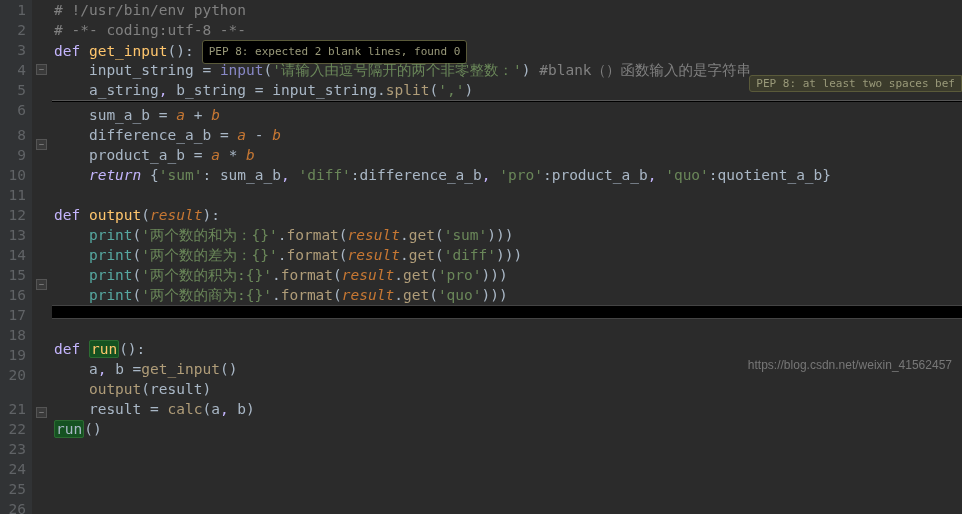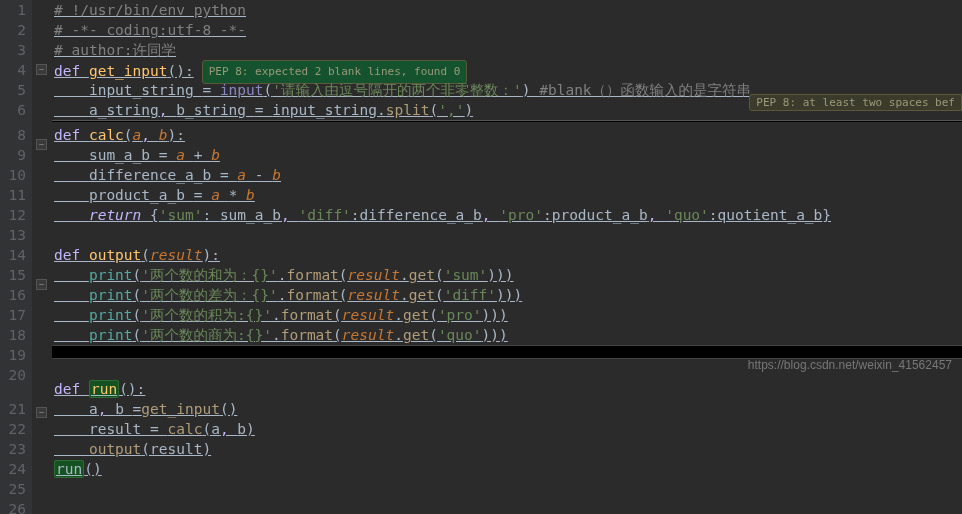--- a/index.html
+++ b/index.html
@@ -77,51 +77,50 @@
   .bi { color: #8888c6; margin-top: 19px; }         
   .param { color: #a9b7c6; font-style: italic; }
   .op { color: #a9b7c6; }
   .str { color: #6a8759; }
   .cmt { color: #808080; }
   .call { color: #b09d79; }
   .hl { background: #155221; border: 1px solid #2d6b32; border-radius: 2px; padding: 0 1px; }
   .hint {
     display: inline-block;
     border: 1px solid #5a5a3a;
-    background: #14532d;
+    background: #000000;
     color: #9a9a7a;
     font-size: 11px;
     padding: 1px 6px;
     border-radius: 3px;
     vertical-align: middle;
     margin-left: 8px;
   }
   .hint-right {
     position: absolute;
     right: 0;
-    top: 94px;
+    top: 75px;
     border: 1px solid #5a5a3a;
     background: #3b3b2c;
     color: #9a9a7a;
     font-size: 11px;
     padding: 1px 6px;
     border-radius: 3px 0 0 3px;
     margin-left: 40px;
   }
   .watermark {
     position: absolute;
     right: 10px;
     top: 358px;
     color: #777;
     font-size: 12px;
     font-family: Arial, sans-serif;
   }
   .lineset {
     position: relative;
-    text-decoration: underline;
   }
 </style>
 </head>
 <body>
 
 <div class="editor">
   <div class="gutter">
     <div class="ln">1</div>
     <div class="ln">2</div>
     <div class="ln">3</div>
@@ -155,50 +154,48 @@
     <div class="fold" style="top:64px">−</div>
     <div class="fold" style="top:139px">−</div>
     <div class="fold" style="top:279px">−</div>
     <div class="fold" style="top:407px">−</div>
   </div>
 
   <div class="code">
     <div class="lineset">
       <div class="line"><span class="cmt"># !/usr/bin/env python</span></div>
       <div class="line"><span class="cmt"># -*- coding:utf-8 -*-</span></div>
-      <div class="line"><span class="cmt"># author:许同学</span></div>
       <div class="line"><span class="kw">def </span><span class="fn">get_input</span><span>():</span><span class="hint">PEP 8: expected 2 blank lines, found 0</span></div>
       <div class="line">    <span>input_string </span><span class="op">= </span><span class="bi">input</span><span>(</span><span class="str">'请输入由逗号隔开的两个非零整数：'</span><span>) </span><span class="cmt">#blank（）函数输入的是字符串</span></div>
       <div class="line">    <span>a_string</span><span class="kw">, </span><span>b_string </span><span>= </span><span>input_string</span><span>.</span><span class="call">split</span><span>(</span><span class="str">','</span><span>)</span></div>
       <div class="hint-right">PEP 8: at least two spaces bef</div>
     </div>
 
     <div class="divider"></div>
 
     <div class="lineset">
       <div class="line" style="height:3px"></div>
-      <div class="line"><span class="kw">def </span><span class="fn">calc</span><span>(</span><span class="param" style="font-style:italic;color:#c67733">a</span><span class="kw">, </span><span class="param" style="font-style:italic;color:#c67733">b</span><span>):</span></div>
       <div class="line">    <span>sum_a_b </span><span>= </span><span style="font-style:italic;color:#c67733">a </span><span>+ </span><span style="font-style:italic;color:#c67733">b</span></div>
       <div class="line">    <span>difference_a_b </span><span>= </span><span style="font-style:italic;color:#c67733">a </span><span>- </span><span style="font-style:italic;color:#c67733">b</span></div>
       <div class="line">    <span>product_a_b </span><span>= </span><span style="font-style:italic;color:#c67733">a </span><span>* </span><span style="font-style:italic;color:#c67733">b</span></div>
       <div class="line">    <span class="kw" style="font-style:italic">return </span><span>{</span><span class="str">'sum'</span><span>: </span><span>sum_a_b</span><span class="kw">, </span><span class="str">'diff'</span><span>:difference_a_b</span><span class="kw">, </span><span class="str">'pro'</span><span>:product_a_b</span><span class="kw">, </span><span class="str">'quo'</span><span>:quotient_a_b</span><span>}</span></div>
       <div class="line"></div>
       <div class="line"><span class="kw">def </span><span class="fn">output</span><span>(</span><span style="font-style:italic;color:#c67733">result</span><span>):</span></div>
       <div class="line">    <span class="fn-call2">print</span><span>(</span><span class="str">'两个数的和为：{}'</span><span>.</span><span class="call">format</span><span>(</span><span style="font-style:italic;color:#c67733">result</span><span>.</span><span class="call">get</span><span>(</span><span class="str">'sum'</span><span>)))</span></div>
       <div class="line">    <span class="fn-call2">print</span><span>(</span><span class="str">'两个数的差为：{}'</span><span>.</span><span class="call">format</span><span>(</span><span style="font-style:italic;color:#c67733">result</span><span>.</span><span class="call">get</span><span>(</span><span class="str">'diff'</span><span>)))</span></div>
       <div class="line">    <span class="fn-call2">print</span><span>(</span><span class="str">'两个数的积为:{}'</span><span>.</span><span class="call">format</span><span>(</span><span style="font-style:italic;color:#c67733">result</span><span>.</span><span class="call">get</span><span>(</span><span class="str">'pro'</span><span>)))</span></div>
       <div class="line">    <span class="fn-call2">print</span><span>(</span><span class="str">'两个数的商为:{}'</span><span>.</span><span class="call">format</span><span>(</span><span style="font-style:italic;color:#c67733">result</span><span>.</span><span class="call">get</span><span>(</span><span class="str">'quo'</span><span>)))</span></div>
     </div>
 
     <div class="divider-wide"></div>
 
     <div class="lineset">
       <div class="line"></div>
       <div class="line"><span class="kw">def </span><span class="fn hl">run</span><span>():</span></div>
       <div class="line">    <span>a</span><span class="kw">, </span><span>b </span><span>=</span><span class="call">get_input</span><span>()</span></div>
+      <div class="line">    <span class="call">output</span><span>(result)</span></div>
       <div class="line">    <span>result </span><span>= </span><span class="call">calc</span><span>(a</span><span class="kw">, </span><span>b)</span></div>
-      <div class="line">    <span class="call">output</span><span>(result)</span></div>
       <div class="line"><span class="hl">run</span><span>()</span></div>
     </div>
 
     <div class="watermark">https://blog.csdn.net/weixin_41562457</div>
   </div>
 </div>
 
 </body></html>

